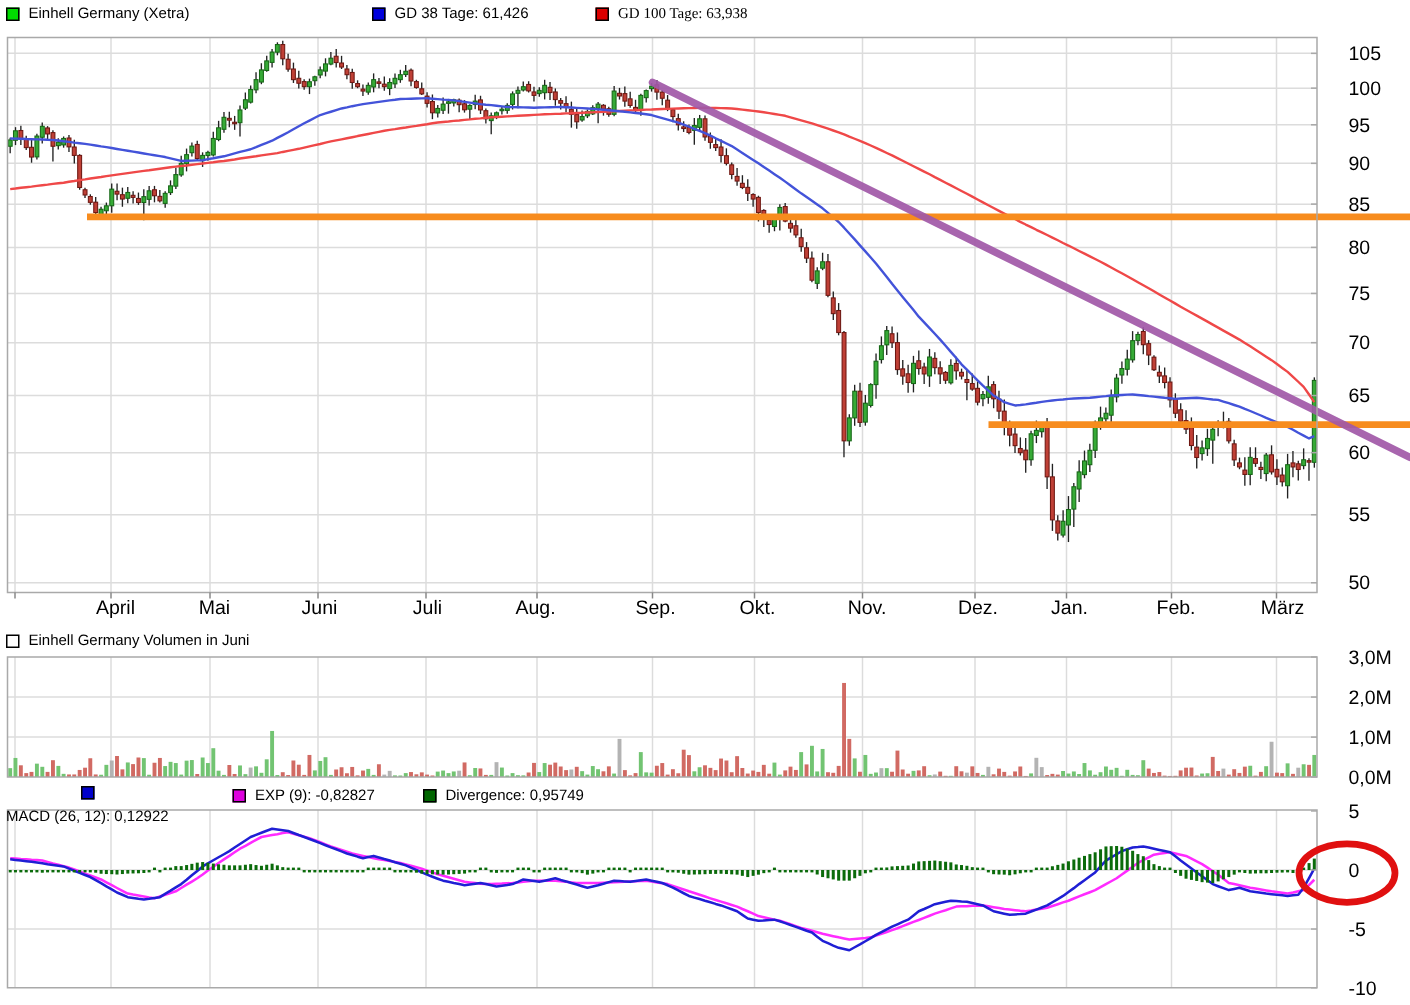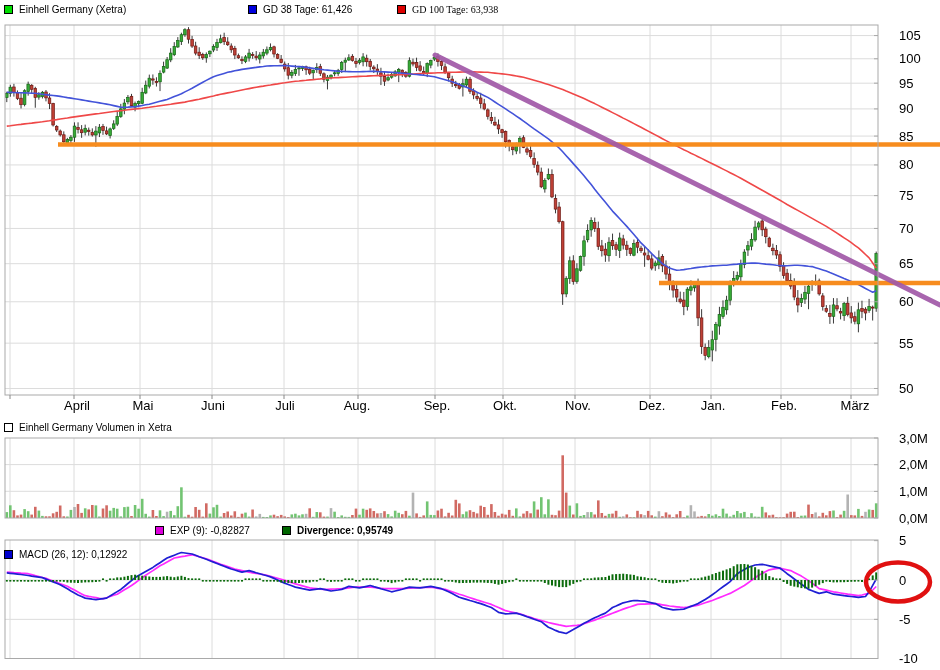--- a/index.html
+++ b/index.html
@@ -1175,28 +1175,28 @@
     <span class="swatch" style="background: rgb(0, 0, 221);"></span>
     <span>GD 38 Tage: 61,426</span>
   </div>
   <div class="legend-item" style="left:397px;top:3px;font-family:Liberation Serif, serif;">
     <span class="swatch" style="background: rgb(221, 0, 0);"></span>
     <span>GD 100 Tage: 63,938</span>
   </div>
 
   <div class="legend-item" style="left:4px;top:421px;">
     <span class="swatch" style="background: rgb(255, 255, 255);"></span>
-    <span>Einhell Germany Volumen in Xetra</span>
+    <span>Einhell Germany Volumen in Juni</span>
   </div>
 
-  <div class="legend-item" style="left:4px;top:548px;">
+  <div class="legend-item" style="left:4px;top:524px;flex-direction:column;">
     <span class="swatch" style="background: rgb(0, 0, 204);"></span>
     <span>MACD (26, 12): 0,12922</span>
   </div>
   <div class="legend-item" style="left:155px;top:524px;">
     <span class="swatch" style="background: rgb(221, 0, 221);"></span>
     <span>EXP (9): -0,82827</span>
   </div>
-  <div class="legend-item" style="left:282px;top:524px;font-weight:bold;">
+  <div class="legend-item" style="left:282px;top:524px;">
     <span class="swatch" style="background: rgb(0, 102, 0);"></span>
     <span>Divergence: 0,95749</span>
   </div>
 </div>
 
 </body></html>

